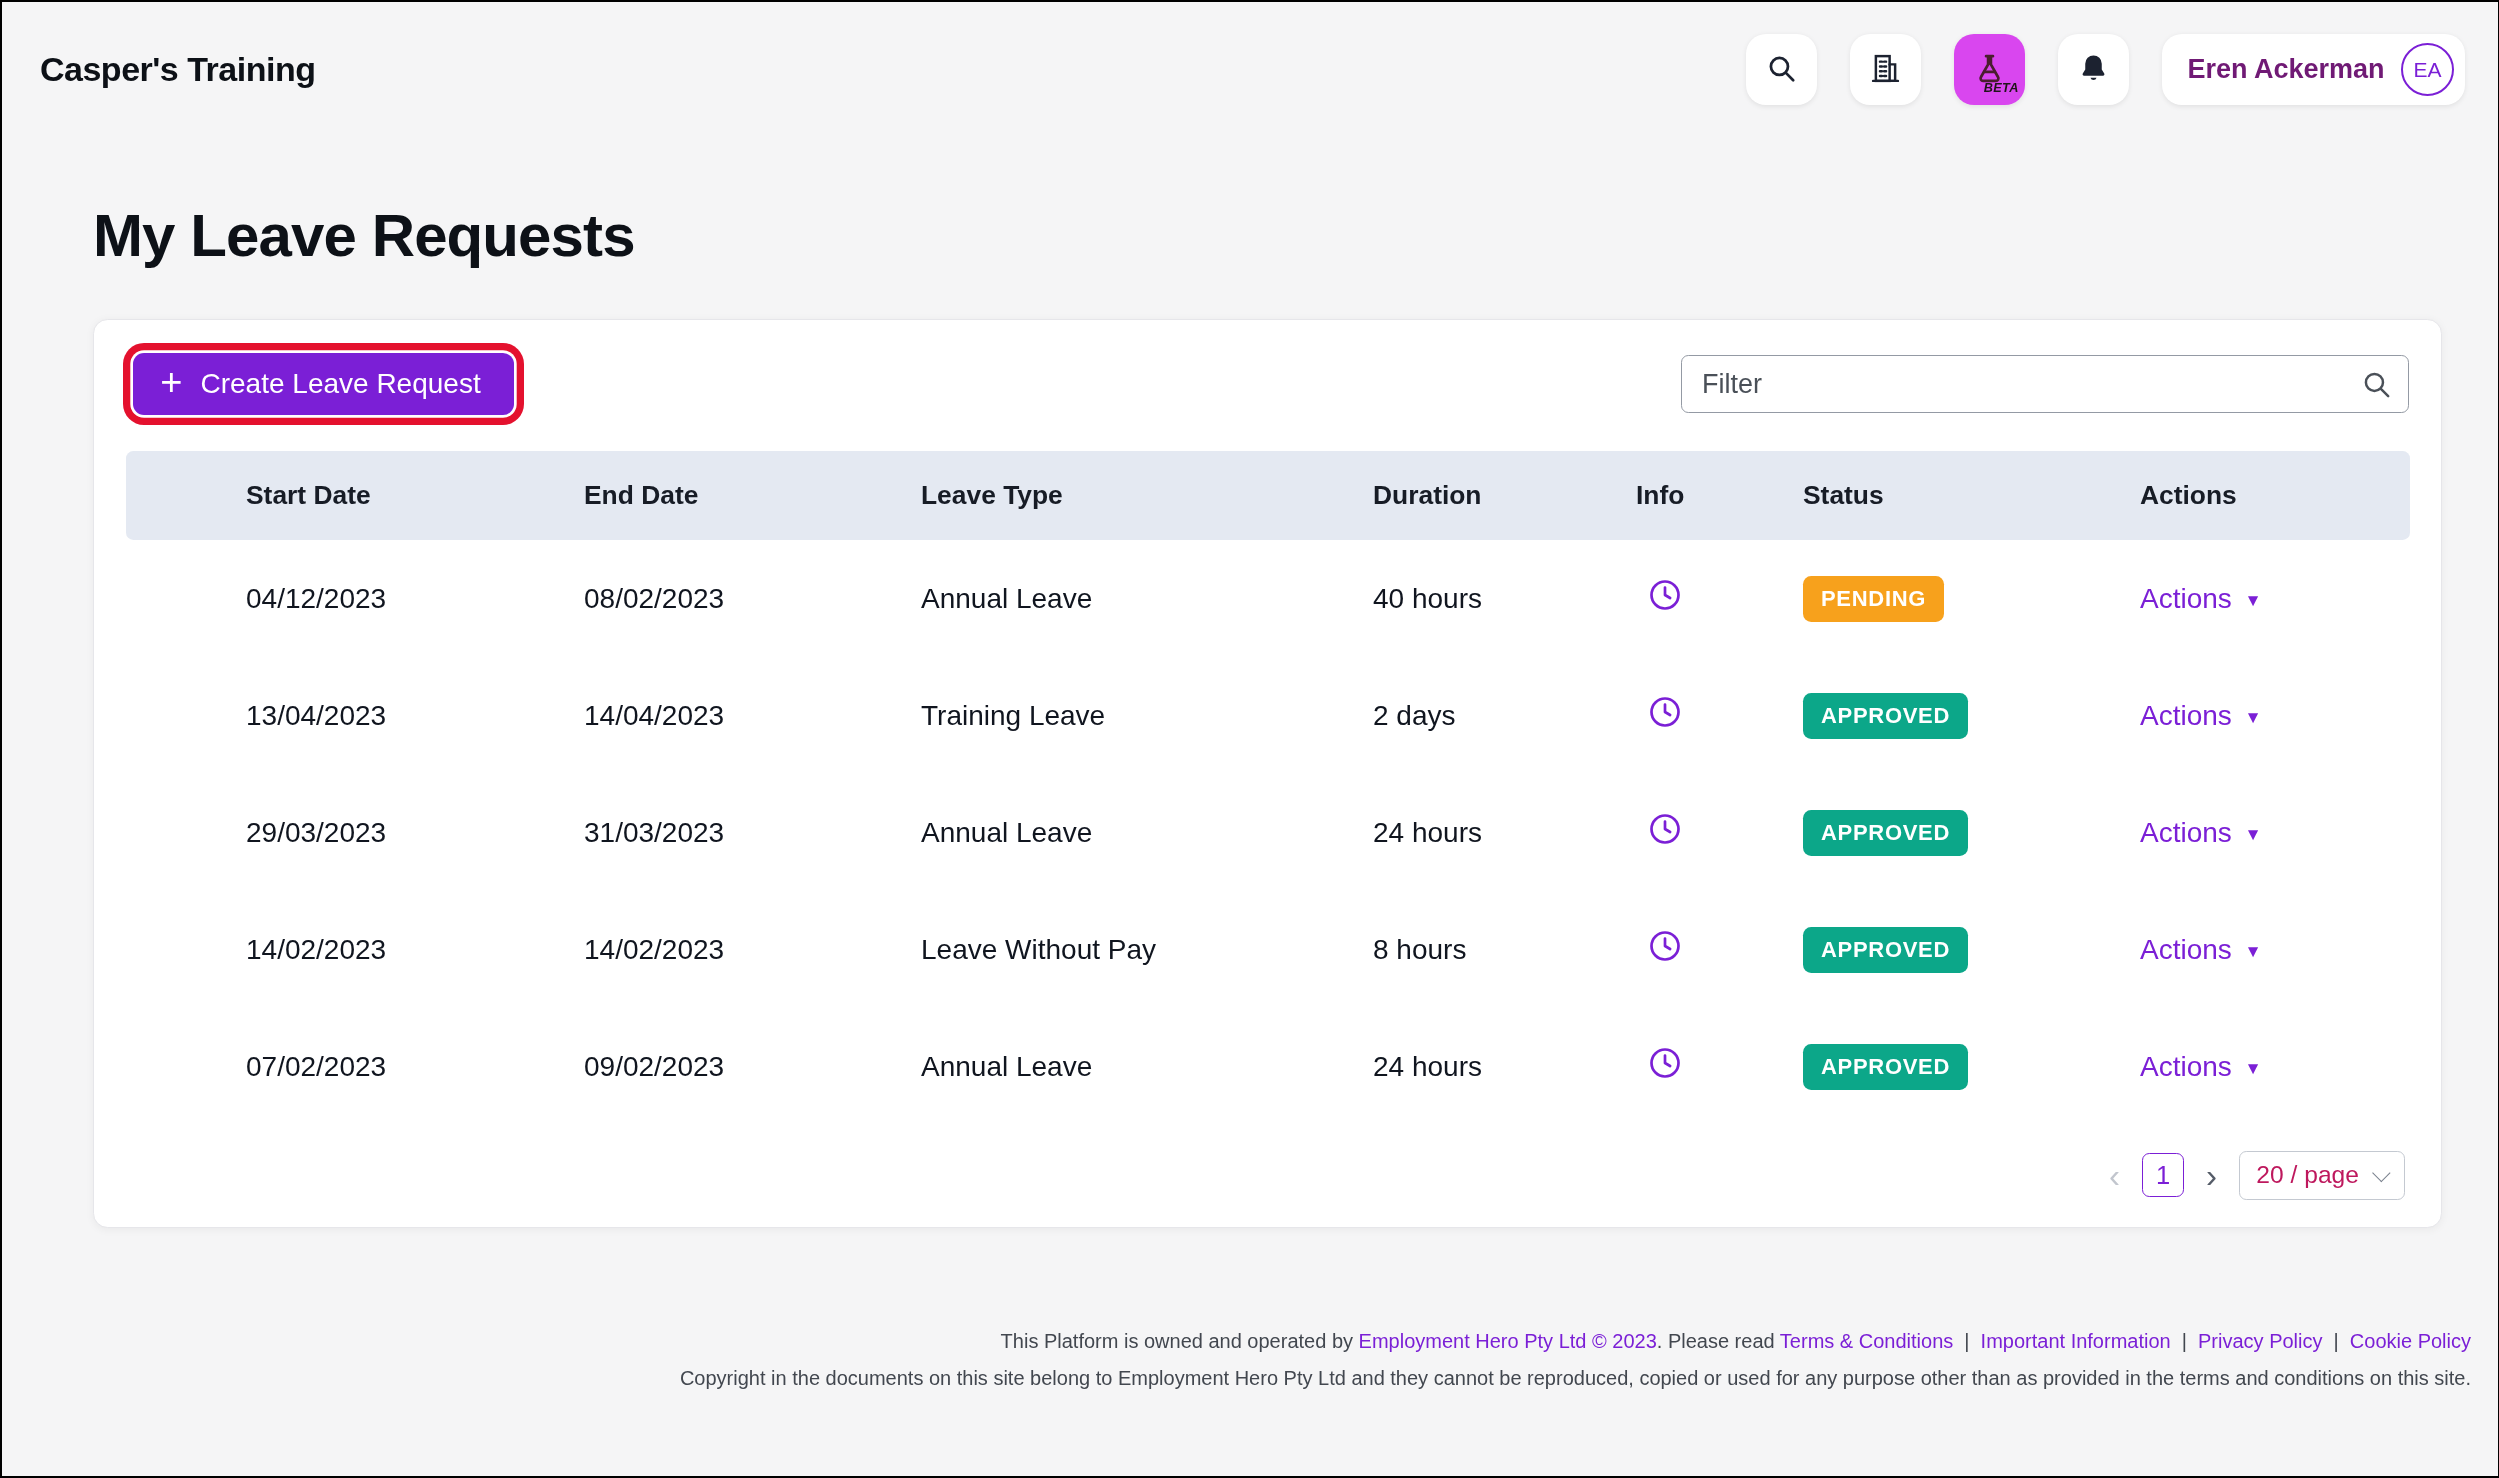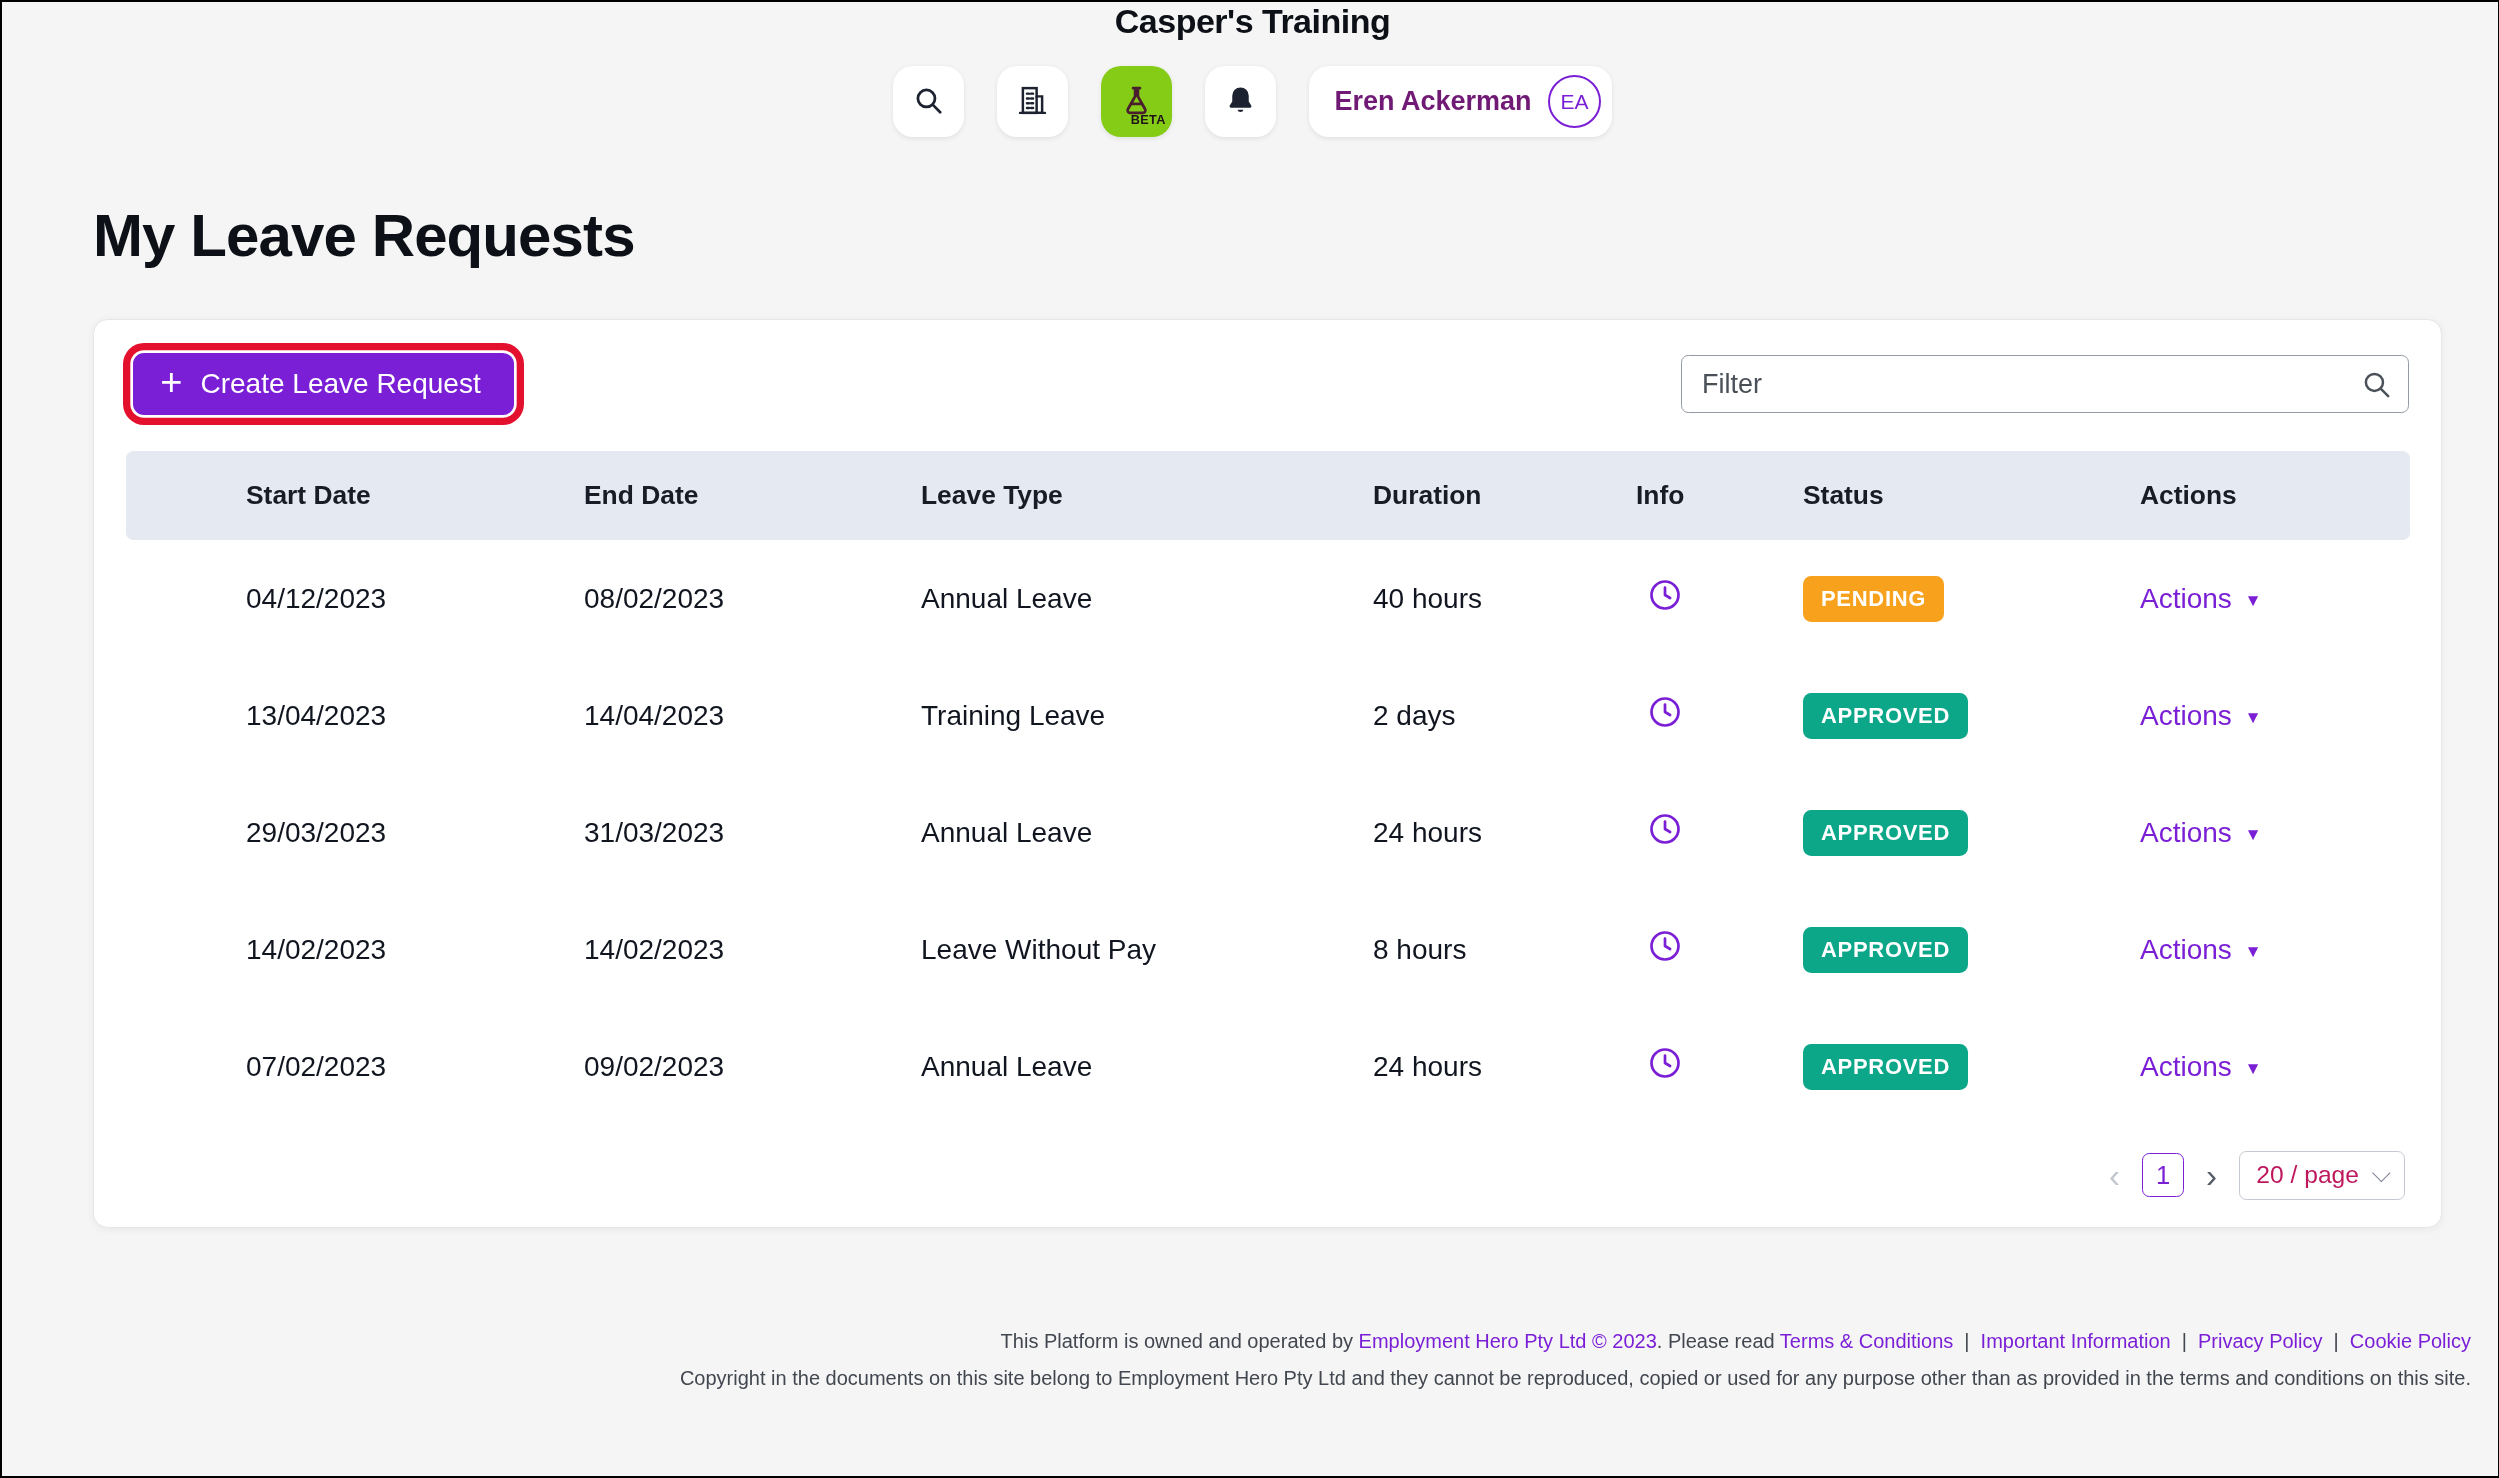--- a/index.html
+++ b/index.html
@@ -14,32 +14,31 @@
     position: relative;
   }
   button { border: none; background: none; font: inherit; cursor: pointer; }
   a { text-decoration: none; cursor: pointer; }
 
   
   header {
     height: 135px;
     display: flex; align-items: center; justify-content: space-between;
     padding: 0 33px 0 38px;
-    flex-direction: column;
   }
   .brand { font-size: 34px; font-weight: 700; color: #0D1117; letter-spacing: -0.5px; }
   .nav-right { display: flex; align-items: center; gap: 33px; }
   .icon-btn {
     width: 71px; height: 71px;
     background: #fff; border-radius: 20px;
     display: flex; align-items: center; justify-content: center;
     box-shadow: 0 1.8px 5.5px rgba(0,0,0,0.08);
     position: relative;
   }
-  .icon-btn.beta { background: #84cc16; }
+  .icon-btn.beta { background: #d946ef; font-style: italic; }
   .beta-tag {
     position: absolute; bottom: 10px; right: 6.4px;
     font-size: 12.7px; font-weight: 700; color: #20141A; letter-spacing: 0.3px;
   }
   .user-chip {
     height: 71px; background: #fff; border-radius: 20px;
     display: flex; align-items: center; gap: 16.4px;
     padding: 0 11px 0 25.5px;
     box-shadow: 0 1.8px 5.5px rgba(0,0,0,0.08);
     cursor: pointer;

